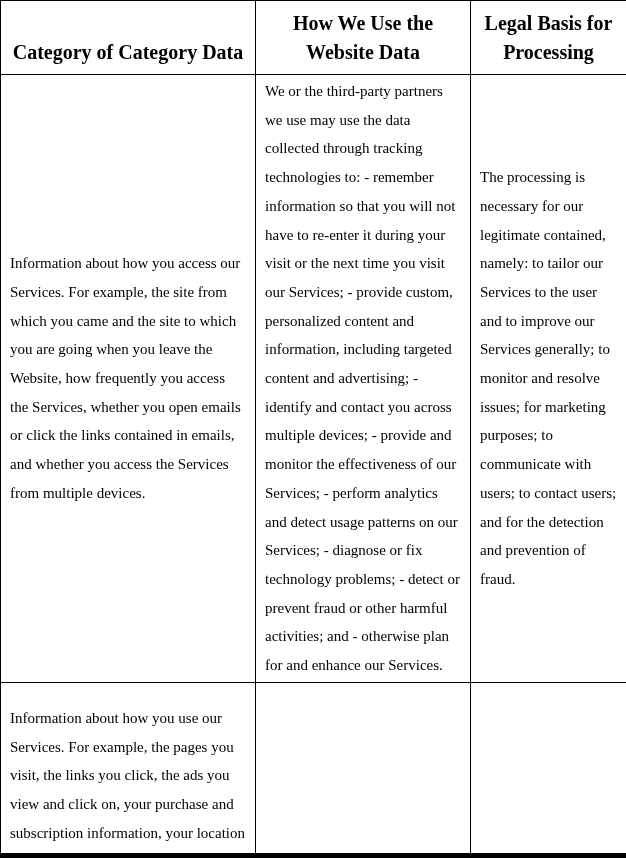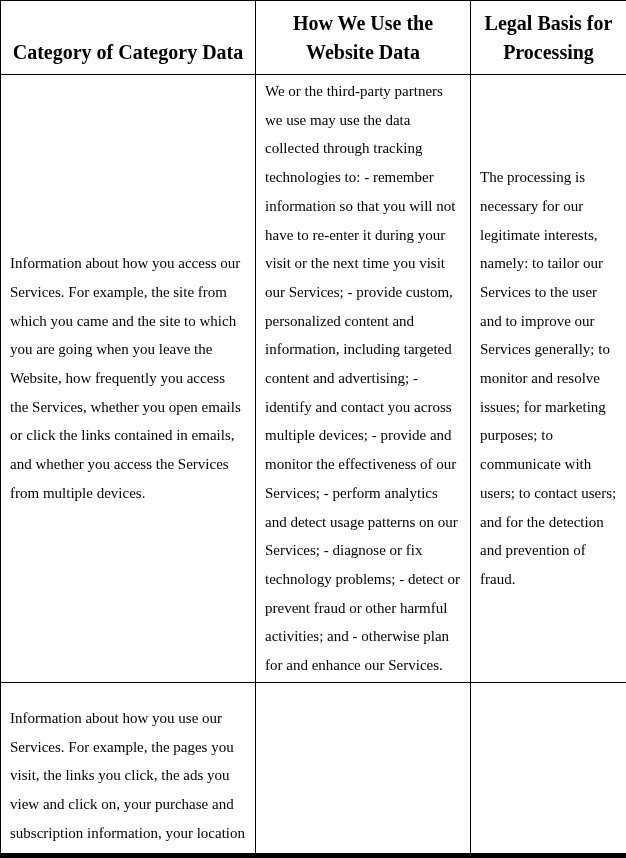--- a/index.html
+++ b/index.html
@@ -76,21 +76,21 @@
     </colgroup>
     <tbody>
       <tr class="header-row">
         <th class="head-cell">Category of Category Data</th>
         <th class="head-cell">How We Use the Website Data</th>
         <th class="head-cell">Legal Basis for Processing</th>
       </tr>
       <tr class="body-row-1">
         <td class="body-cell">Information about how you access our Services. For example, the site from which you came and the site to which you are going when you leave the Website, how frequently you access the Services, whether you open emails or click the links contained in emails, and whether you access the Services from multiple devices.</td>
         <td class="body-cell">We or the third-party partners we use may use the data collected through tracking technologies to: - remember information so that you will not have to re-enter it during your visit or the next time you visit our Services; - provide custom, personalized content and information, including targeted content and advertising; - identify and contact you across multiple devices; - provide and monitor the effectiveness of our Services; - perform analytics and detect usage patterns on our Services; - diagnose or fix technology problems; - detect or prevent fraud or other harmful activities; and - otherwise plan for and enhance our Services.</td>
-        <td class="body-cell">The processing is necessary for our legitimate interests, namely: to tailor our Services to the user and to improve our Services generally; to monitor and resolve issues; for marketing purposes; to communicate with users; to contact users; and for the detection and prevention of fraud.</td>
+        <td class="body-cell">The processing is necessary for our legitimate contained, namely: to tailor our Services to the user and to improve our Services generally; to monitor and resolve issues; for marketing purposes; to communicate with users; to contact users; and for the detection and prevention of fraud.</td>
       </tr>
       <tr class="body-row-2">
         <td class="body-cell">Information about how you use our Services. For example, the pages you visit, the links you click, the ads you view and click on, your purchase and subscription information, your location</td>
         <td class="body-cell"></td>
         <td class="body-cell"></td>
       </tr>
     </tbody>
   </table>
   <div class="bottom-edge"></div>
 </div>

